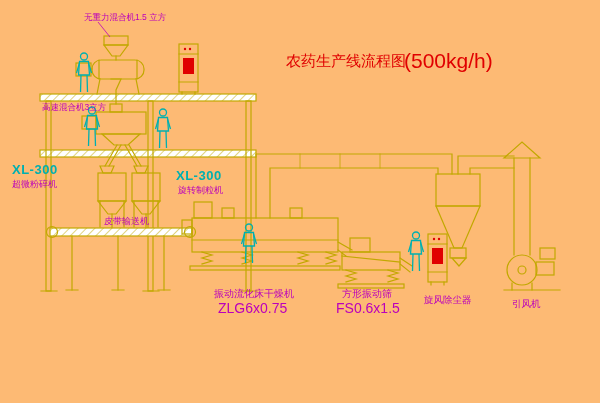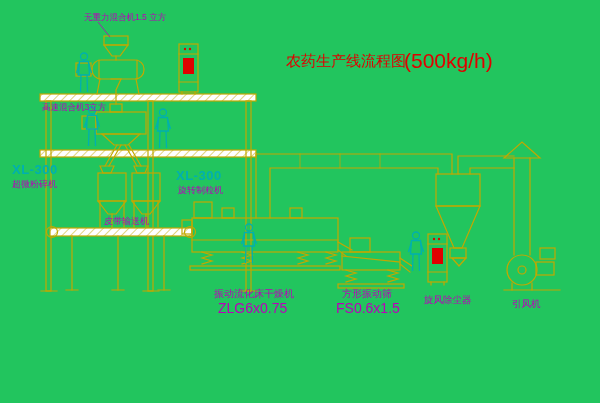--- a/index.html
+++ b/index.html
@@ -1,17 +1,17 @@
 <!DOCTYPE html>
 <html><head>
 <meta charset="utf-8">
 <style>
   html,body{margin:0;padding:0;background:#ffffff;}
   .stage{
-    position:relative;width:600px;height:403px;background:#22c55e;overflow:hidden;
+    position:relative;width:600px;height:403px;background:#fdba74;overflow:hidden;
     font-family:"Liberation Sans",sans-serif;
   }
   svg{display:block}
   
   .y{stroke:#c2a800;fill:none;stroke-width:1.2;stroke-linecap:square;stroke-linejoin:miter}
   .yth{stroke:#c2a800;fill:none;stroke-width:0.8}
   .hatchfill{fill:url(#hatch);stroke:#c2a800;stroke-width:1.2}
   .red-shape{fill:#e00000;stroke:none}
   .leader{stroke:#bb00bb;stroke-width:0.8;fill:none}
   text{font-family:"Liberation Sans",sans-serif}

